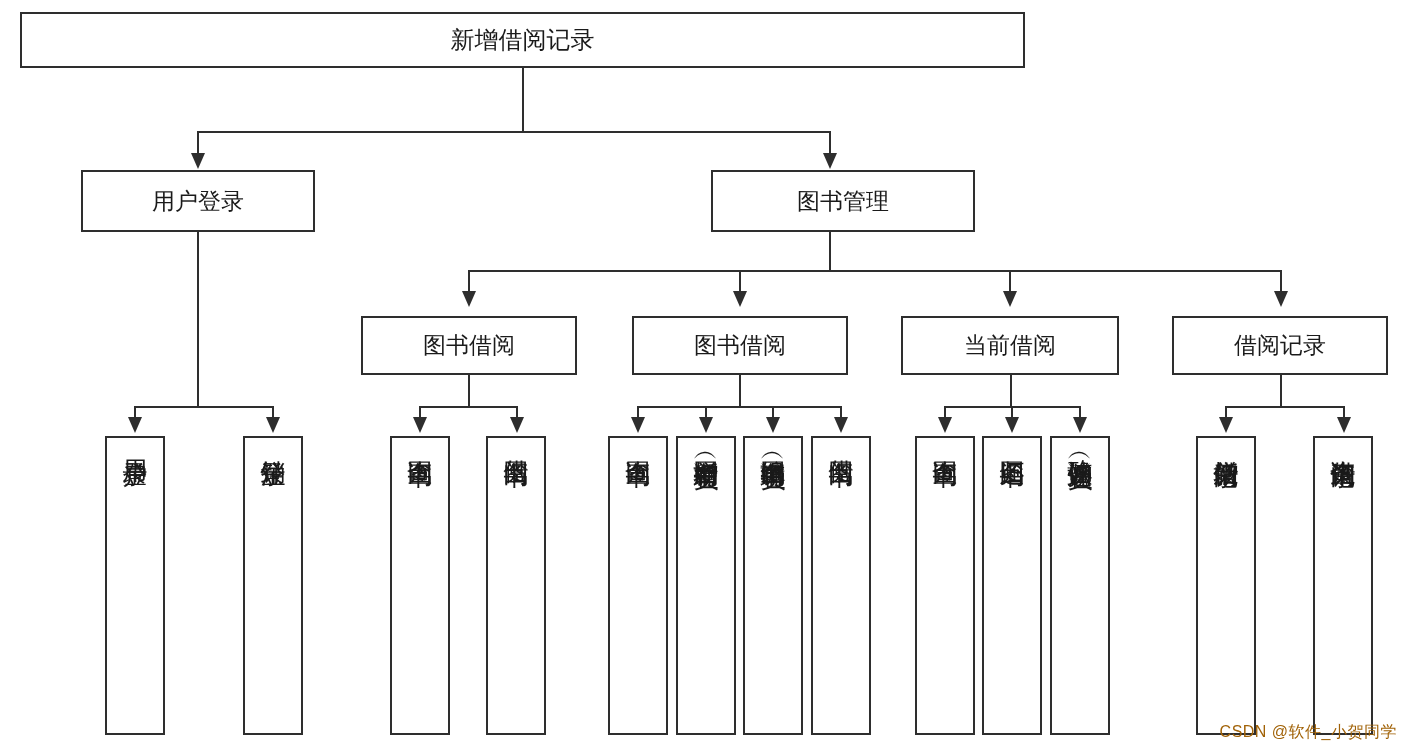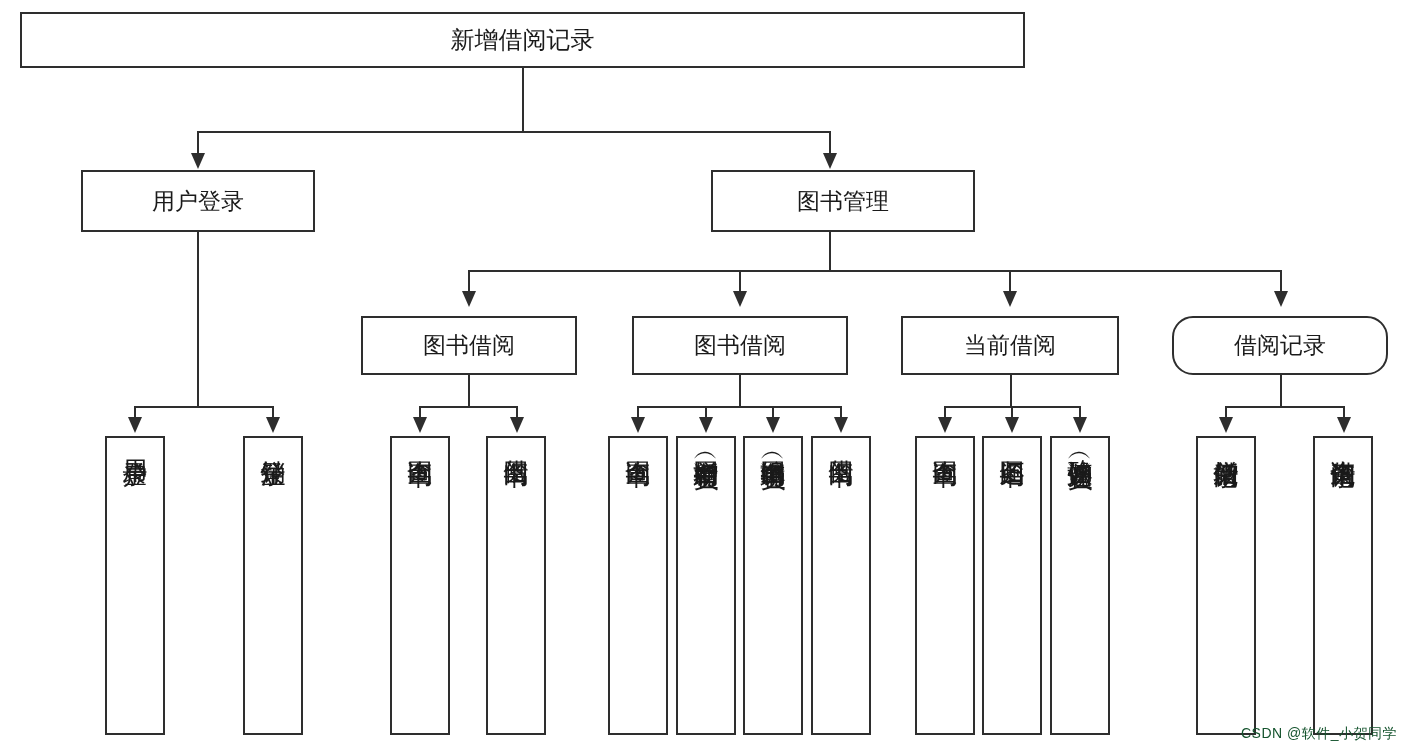--- a/index.html
+++ b/index.html
@@ -71,22 +71,22 @@
     width: 0;
     height: 0;
     border-left: 7px solid transparent;
     border-right: 7px solid transparent;
     border-top: 16px solid #2e2e2e;
   }
   #watermark {
     position: absolute;
     right: 8px;
     bottom: 4px;
-    font-size: 14px;
-    color: #14532d;
+    font-size: 16px;
+    color: #a16207;
     letter-spacing: 0.5px;
     white-space: nowrap;
     pointer-events: none;
   }
 </style>
 </head>
 <body>
 
 <div id="canvas">
 
@@ -132,21 +132,21 @@
 
   <div class="node horiz" style="left:361px; top:316px; width:216px; height:59px;">
     <span class="label">图书借阅</span>
   </div>
   <div class="node horiz" style="left:901px; top:316px; width:218px; height:59px;">
     <span class="label">当前借阅</span>
   </div>
   <div class="node horiz" style="left:632px; top:316px; width:216px; height:59px;">
     <span class="label">图书借阅</span>
   </div>
-  <div class="node horiz" style="left:1172px; top:316px; width:216px; height:59px;border-radius:21px;">
+  <div class="node horiz" style="left:1172px; top:316px; width:216px; height:59px;">
     <span class="label">借阅记录</span>
   </div>
 
   <div class="vline" style="left:468px; top:375px; height:31px;"></div>
   <div class="hline" style="left:419px; top:406px; width:97px;"></div>
   <div class="vline" style="left:419px; top:406px; height:12px;"></div>
   <div class="arrow" style="left:413px; top:417px;"></div>
   <div class="vline" style="left:516px; top:406px; height:12px;"></div>
   <div class="arrow" style="left:510px; top:417px;"></div>
 

